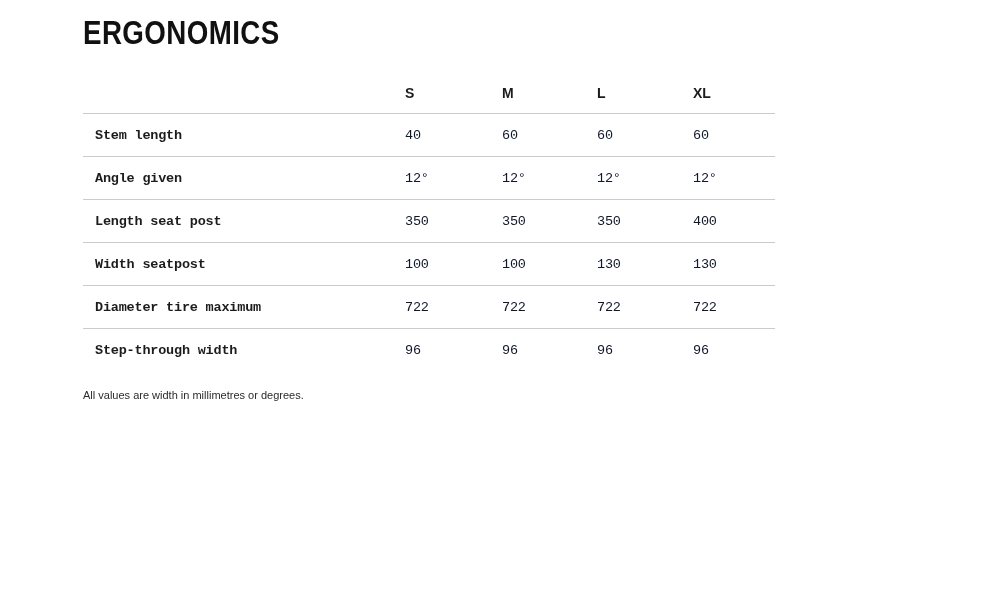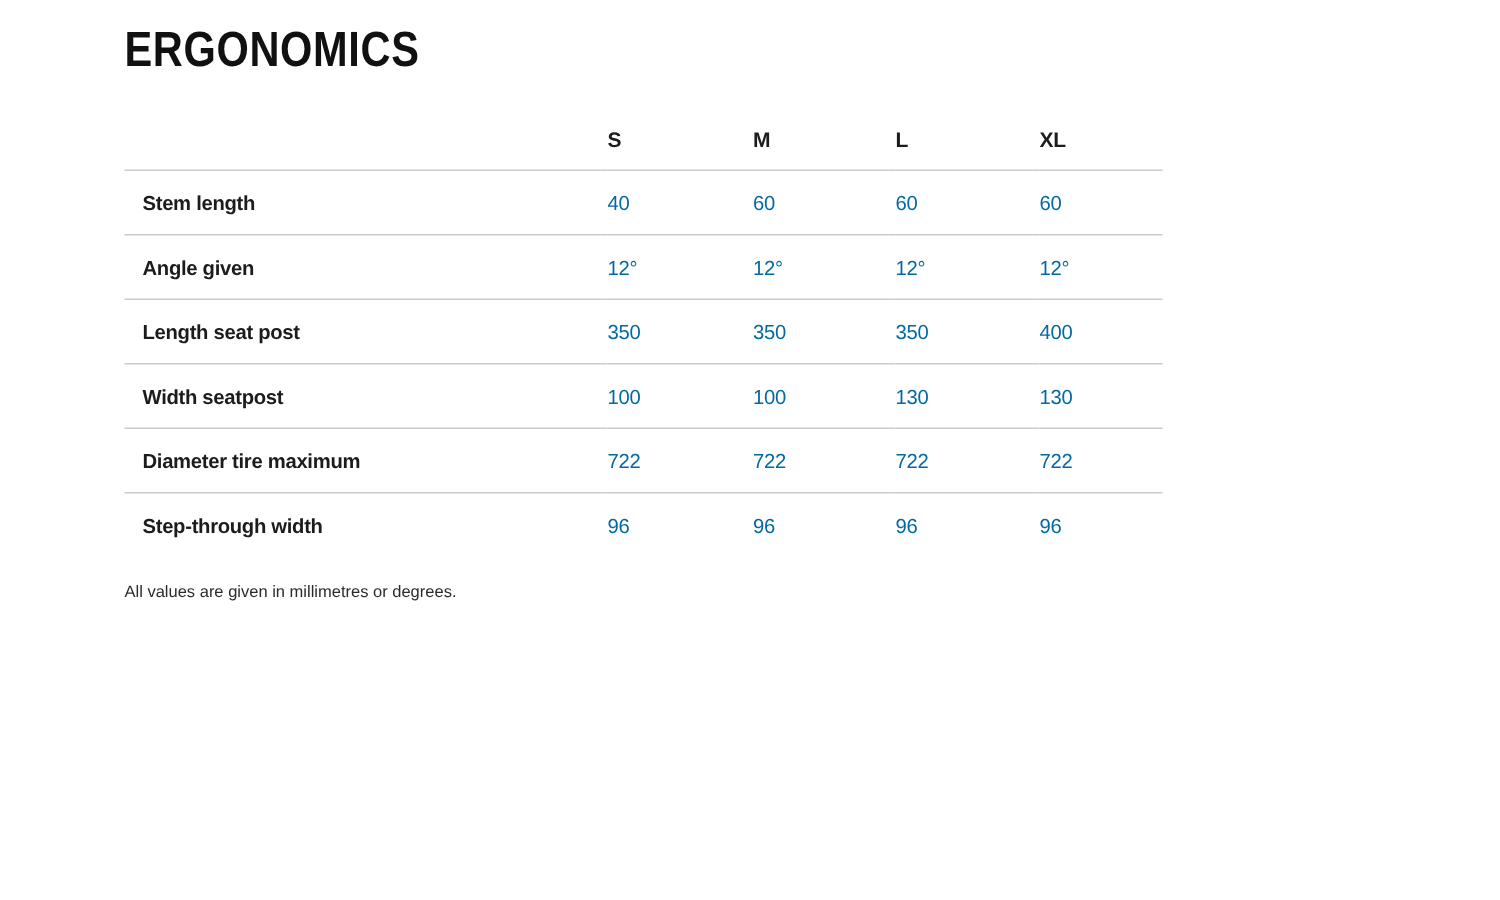--- a/index.html
+++ b/index.html
@@ -41,29 +41,30 @@
     letter-spacing: -0.2px;
   }
   table.spec-table tbody tr {
     border-top: 1px solid #cbcbcb;
   }
   table.spec-table tbody td {
     height: 43px;
     vertical-align: middle;
     font-size: 13.5px;
     letter-spacing: -0.2px;
+    font-family: Liberation Mono, monospace;
   }
   td.row-label {
     font-weight: 700;
     color: #1c1c1c;
     padding-left: 12px;
   }
   td.cell-value, thead td.col-header {
     font-weight: 400;
-    color: #0369a1;
+    color: #0f172a;
     padding-left: 0;
   }
   thead td.col-header { font-weight: 700; color: #1c1c1c; }
   .footnote {
     margin-top: 17px;
     font-size: 11px;
     color: #2b2b2b;
     letter-spacing: 0;
   }
 </style>
@@ -131,14 +132,14 @@
         <tr>
           <td class="row-label">Step-through width</td>
           <td class="cell-value">96</td>
           <td class="cell-value">96</td>
           <td class="cell-value">96</td>
           <td class="cell-value">96</td>
         </tr>
       </tbody>
   </table>
 
-  <div class="footnote">All values are given in millimetres or degrees.</div>
+  <div class="footnote">All values are width in millimetres or degrees.</div>
 </div>
 
 </body></html>

